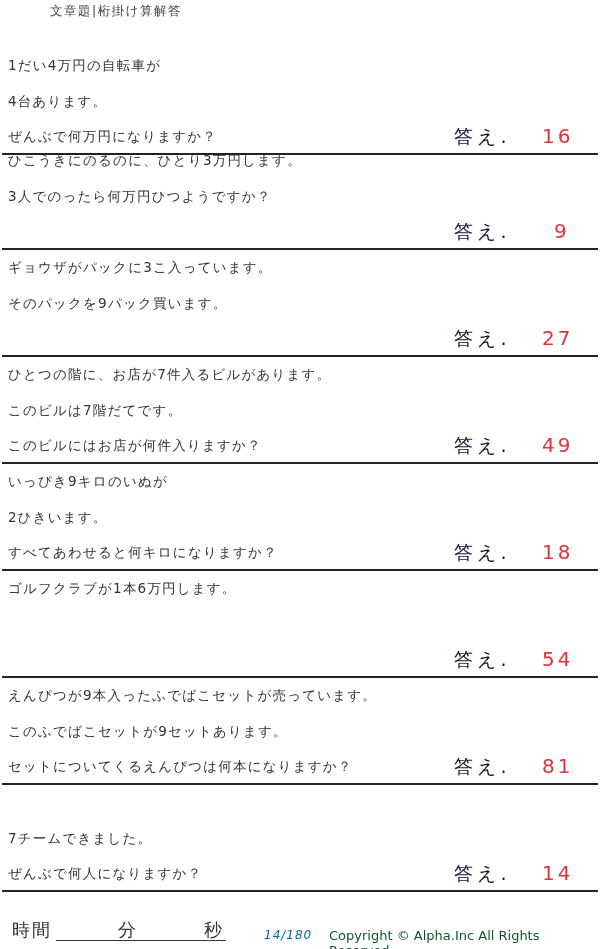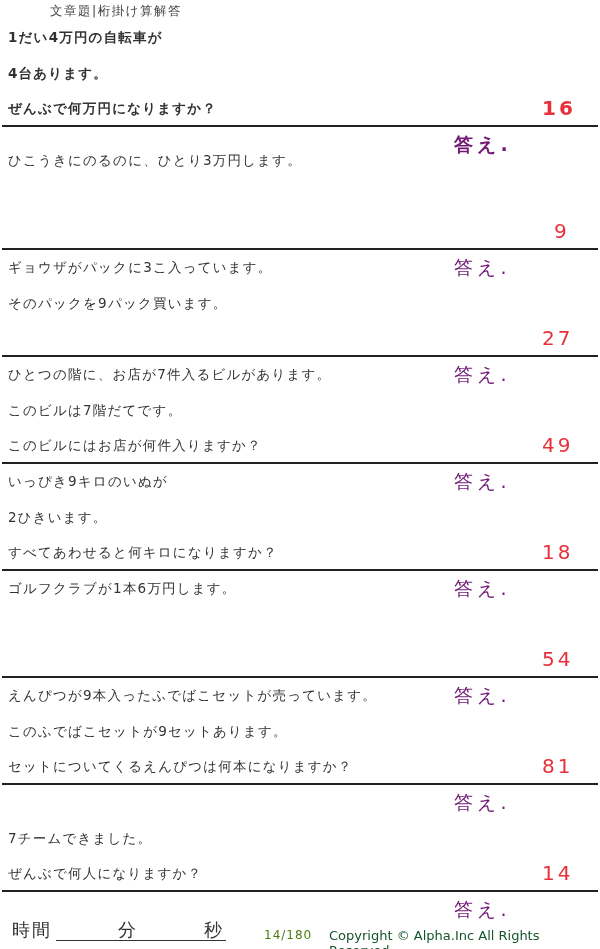--- a/index.html
+++ b/index.html
@@ -2,45 +2,46 @@
 <html><head>
 <meta charset="utf-8">
 <style>
   html, body { margin:0; padding:0; background:#ffffff; }
   body { width:600px; height:949px; position:relative; overflow:hidden;
          font-family:"DejaVu Sans", "Liberation Sans", sans-serif; color:#333; }
   .header { position:absolute; left:14px; top:3px; font-size:12.5px; letter-spacing:1.5px; color:#444;margin-left:36px; }
   .problem { position:absolute; left:2px; width:596px; height:107px; border-bottom:2px solid #222; box-sizing:border-box; }
   .line { position:absolute; left:6px; font-size:13.5px; letter-spacing:1.2px; color:#333; white-space:nowrap; }
   .l1 { top:9px; } .l2 { top:45px; } .l3 { top:80px; }
-  .ans-label { position:absolute; left:452px; top:76px; font-size:19px; letter-spacing:4px; color:#701a75;margin-top:36px; }
+  .ans-label { position:absolute; left:452px; top:76px; font-size:19px; letter-spacing:4px; color:#0f172a; }
   .ans-value { position:absolute; left:540px; width:60px; top:76px; font-size:20px; letter-spacing:3px; color:#e8303a; }
   .footer { position:absolute; left:0; top:915px; width:600px; height:34px; }
   .time-label { position:absolute; left:12px; top:3px; font-size:18px; letter-spacing:2px; color:#333; }
   .time-line { position:absolute; left:56px; top:25px; width:170px; border-bottom:1.5px solid #333; }
   .min-label { position:absolute; left:118px; top:3px; font-size:18px; color:#333; }
   .sec-label { position:absolute; left:204px; top:3px; font-size:18px; color:#333; }
-  .page-num { position:absolute; left:264px; top:13px; font-size:12px; letter-spacing:1px; color:#4d7c0f; }
+  .page-num { position:absolute; left:264px; top:13px; font-size:12px; letter-spacing:1px; color:#0369a1;font-style:italic; }
   .copyright { position:absolute; left:329px; top:13px; font-size:13px; color:#14532d; }
 </style>
 </head>
 <body>
 
 <div class="header">文章題|桁掛け算解答</div>
 
-<div class="problem" style="top:20px;font-weight:bold;">
+<div class="problem" style="top:48px;">
   <div class="line l1">1だい4万円の自転車が</div>
   <div class="line l2">4台あります。</div>
   <div class="line l3">ぜんぶで何万円になりますか？</div>
   <div class="ans-label">答え.</div>
   <div class="ans-value">16</div>
 </div>
 
 <div class="problem" style="top:143px;">
   <div class="line l1">ひこうきにのるのに、ひとり3万円します。</div>
+  <div class="line l2">3人でのったら何万円ひつようですか？</div>
   <div class="line l3"></div>
   <div class="ans-label">答え.</div>
   <div class="ans-value" style="left:552px;">9</div>
 </div>
 
 <div class="problem" style="top:250px;">
   <div class="line l1">ギョウザがパックに3こ入っています。</div>
   <div class="line l2">そのパックを9パック買います。</div>
   <div class="ans-label">答え.</div>
   <div class="ans-value">27</div>

